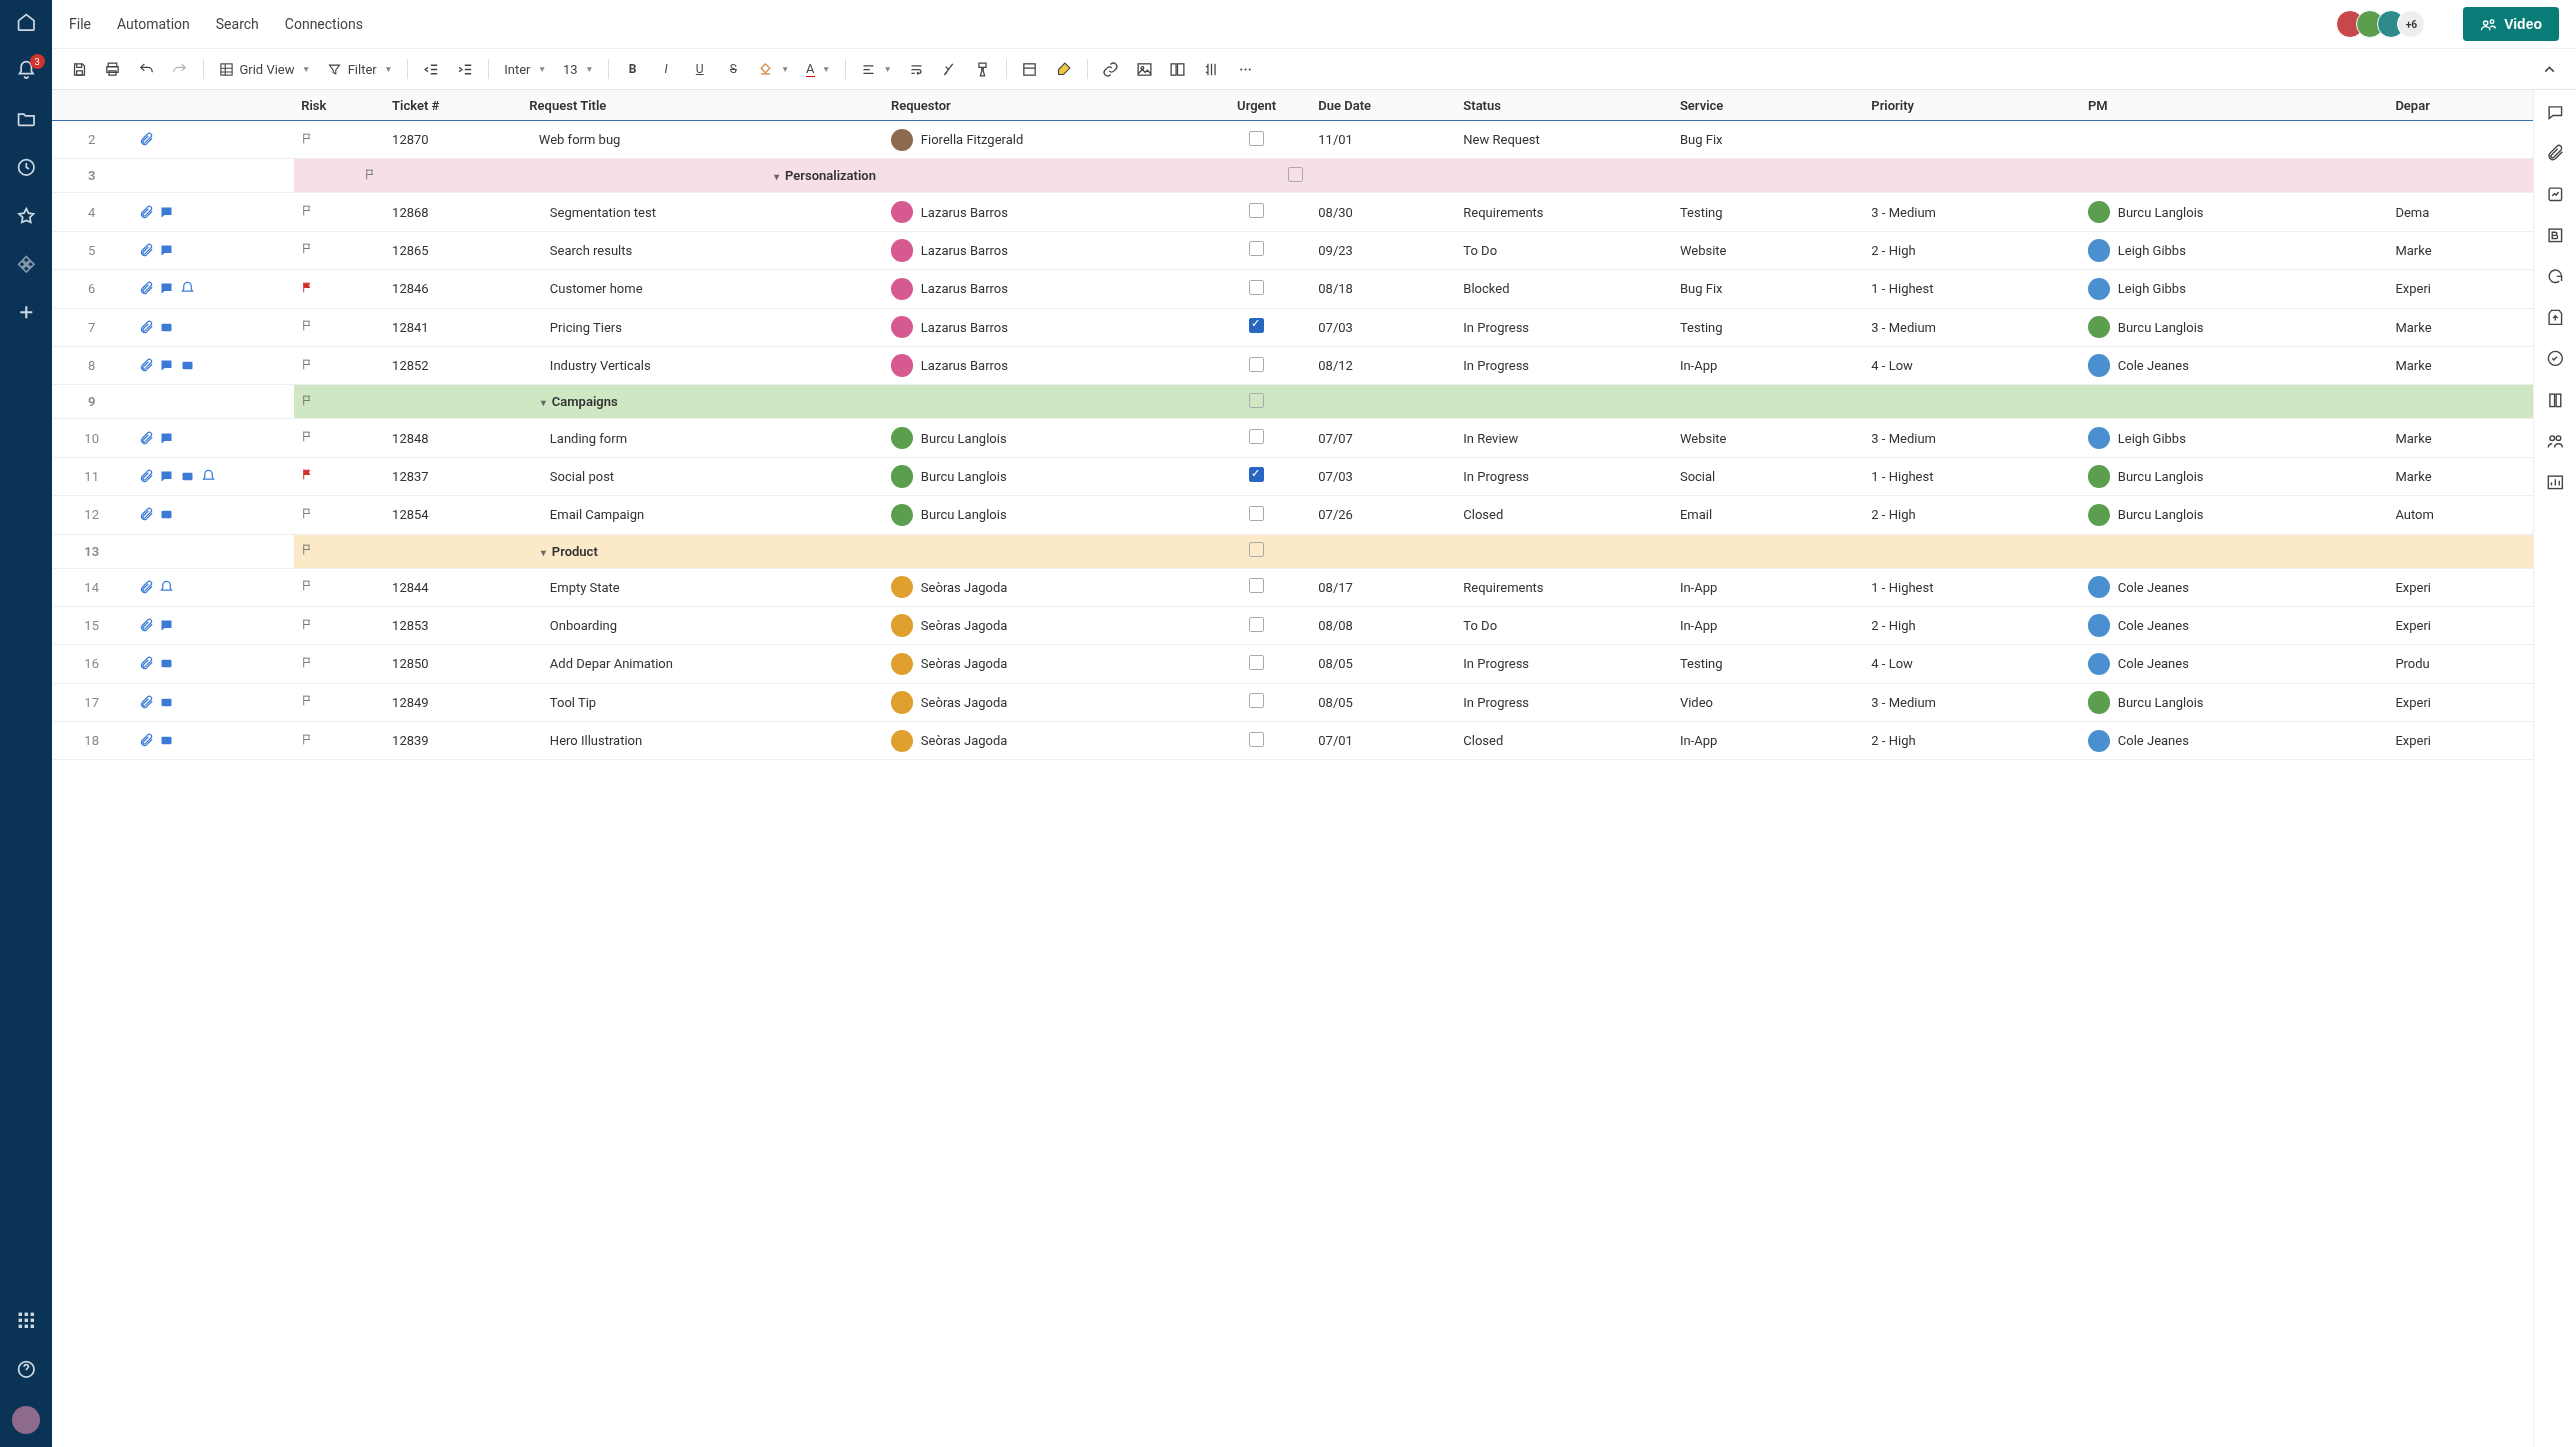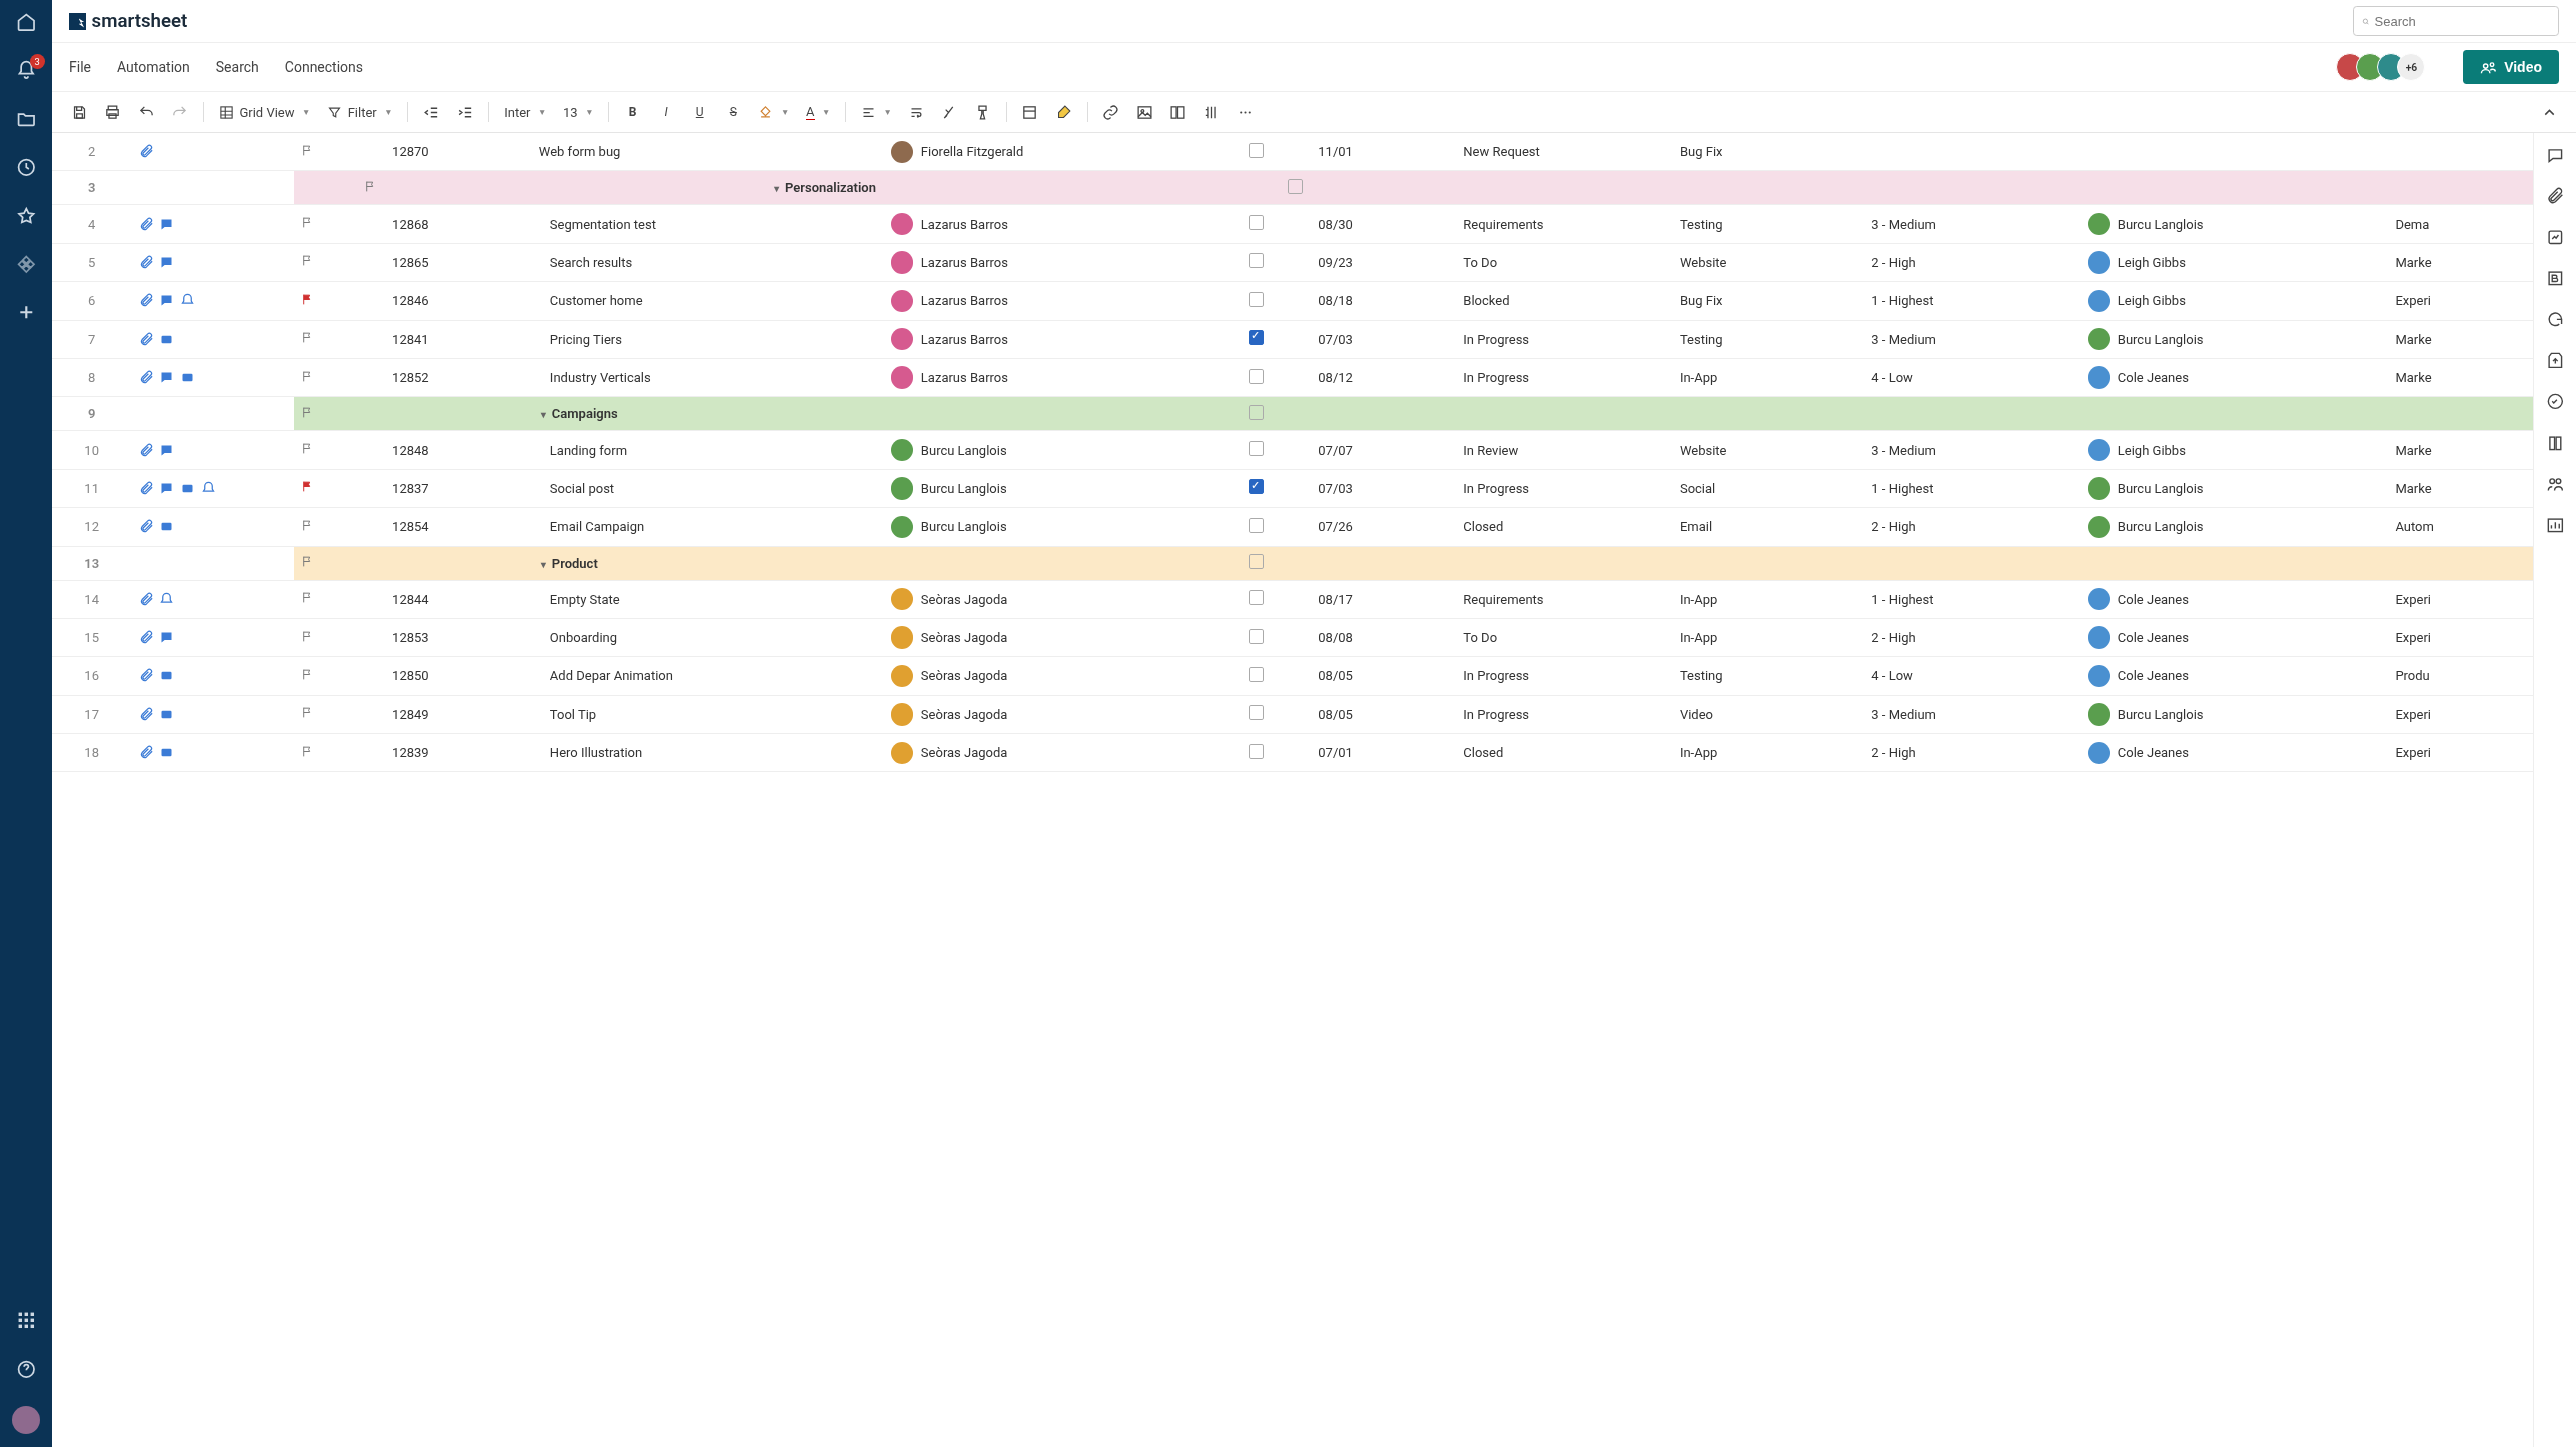--- a/index.html
+++ b/index.html
@@ -158,34 +158,20 @@
             <circle cx="12" cy="12" r="9"></circle>
             <path d="M9.5 9a2.5 2.5 0 115 0c0 1.5-2.5 2-2.5 4M12 17h.01"></path>
           </svg>
       </div>
       <div class="avatar-sm"></div>
     </div>
   </div>
 
   <div class="main">
 
-    <div class="topbar">
-      <div class="brand">
-        <span class="logo-icon"></span>
-        <span>smartsheet</span>
-      </div>
-      <div class="spacer"></div>
-      <div class="search-box">
-        <svg width="15" height="15" viewBox="0 0 24 24" fill="none" stroke="#888" stroke-width="2">
-            <circle cx="11" cy="11" r="7"></circle>
-            <path d="M21 21l-5-5"></path>
-          </svg>
-        <input type="text" placeholder="Search" style="">
-      </div>
-    </div>
 
     <div class="menubar">
       <span class="menu-item">File</span>
       <span class="menu-item">Automation</span>
       <span class="menu-item">Search</span>
       <span class="menu-item">Connections</span>
       <div class="spacer"></div>
       <div class="avatar-stack">
         <span class="av red"></span>
         <span class="av green"></span>
@@ -354,20 +340,35 @@
       <div class="tb-btn">
           <svg width="17" height="17" viewBox="0 0 24 24" fill="none" stroke="currentColor" stroke-width="2">
             <path d="M6 15l6-6 6 6"></path>
           </svg>
         </div>
     </div>
 
     <div class="content">
       <div class="sheet-wrap">
         <div class="grid" id="grid">
+            <div class="row hdr">
+  <div class="cell col-rownum"></div>
+  <div class="cell col-indicators"></div>
+  <div class="cell col-risk">Risk</div>
+  <div class="cell col-ticket">Ticket #</div>
+  <div class="cell col-title title-strong">Request Title</div>
+  <div class="cell col-requestor">Requestor</div>
+  <div class="cell col-urgent">Urgent</div>
+  <div class="cell col-due">Due Date</div>
+  <div class="cell col-status">Status</div>
+  <div class="cell col-service">Service</div>
+  <div class="cell col-priority">Priority</div>
+  <div class="cell col-pm">PM</div>
+  <div class="cell col-dept">Depar</div>
+</div>
             <div class="row">
     <div class="cell col-rownum">2</div>
     <div class="cell col-indicators">
                 <div class="indicator-icons">
                   <span class="ic ic-blue">
                     <svg viewBox="0 0 24 24" fill="none" stroke="currentColor" stroke-width="2">
                       <path d="M21 10l-9 9a5 5 0 01-7-7l9-9a3.5 3.5 0 015 5l-9 9a2 2 0 01-3-3l8-8"></path>
                     </svg>
                   </span>
                 </div>

